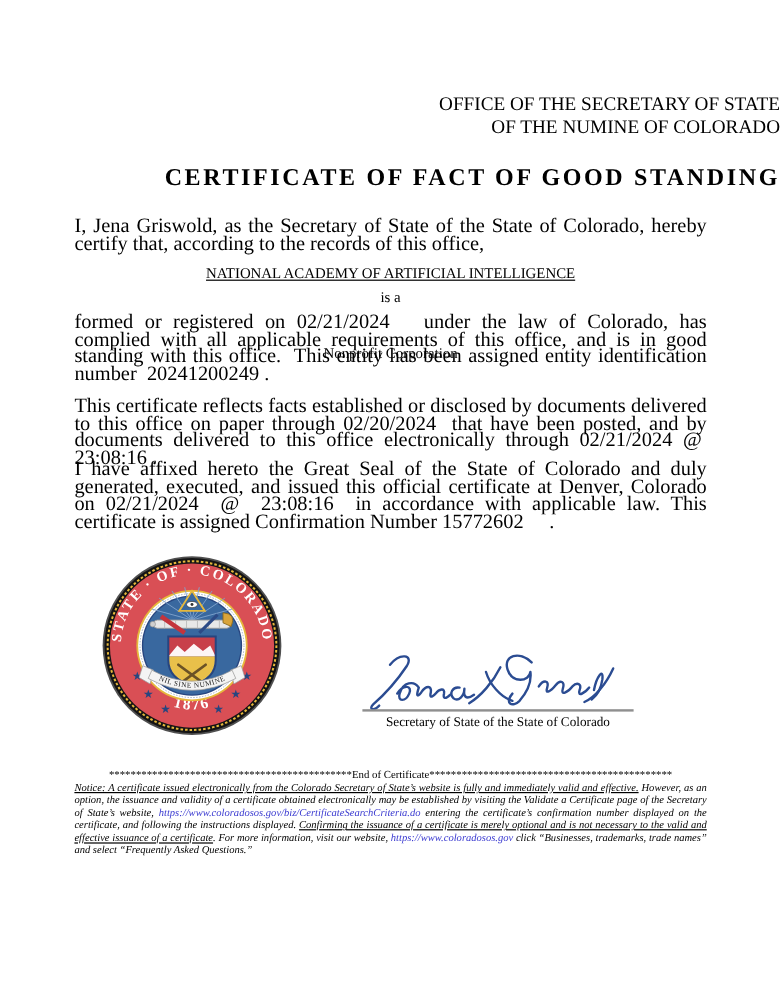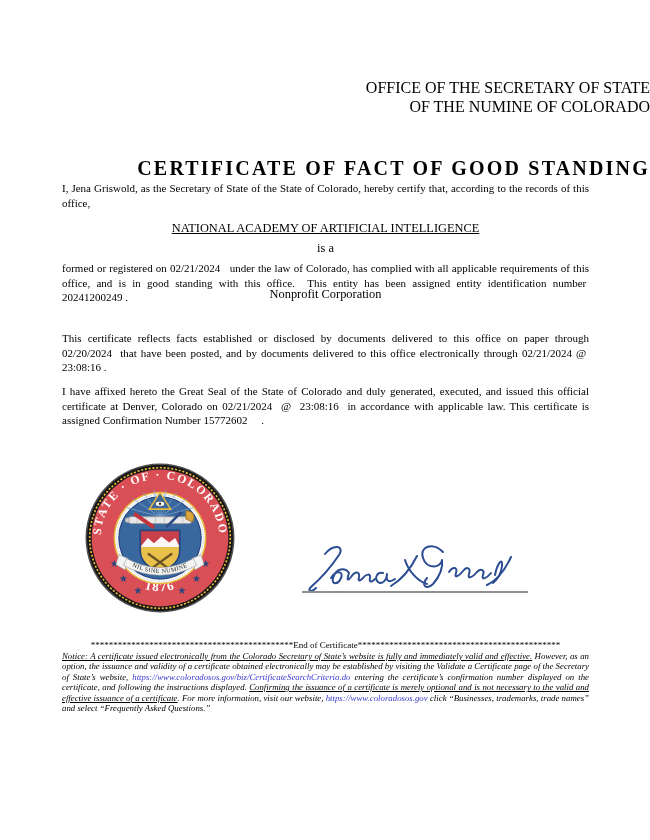--- a/index.html
+++ b/index.html
@@ -1,22 +1,22 @@
 <!DOCTYPE html>
 <html><head>
 <meta charset="utf-8">
 <style>
   html,body{margin:0;padding:0;background:#fff;}
   .page{position:relative;width:650px;height:840px;background:#ffffff;
         font-family:"Liberation Serif","DejaVu Serif",serif;color:#000;overflow:hidden;}
   .abs{position:absolute;}
   .center{text-align:right;}
   .header{top:78px;left:0;width:650px;font-size:16px;line-height:19px;}
-  .doc-title{top:137px;left:0;width:650px;font-size:20px;font-weight:700;letter-spacing:2.2px;margin-top:20px;}
-  .para{position:absolute;left:62px;width:527px;font-size:11px;line-height:14.6px;text-align:justify;}
+  .doc-title{top:137px;left:0;width:650px;font-size:20px;font-weight:700;letter-spacing:2.2px;}
+  .para{position:absolute;left:62px;width:527px;font-size:17px;line-height:14.6px;text-align:justify;}
   .cline{position:absolute;left:62px;width:527px;font-size:12.4px;text-align:center;}
   #intro{top:181px;}
   #entity-name{top:221px;text-decoration:underline;}
   #is-a{top:241px;}
   #entity-type{top:259px;margin-top:28px;}
   #para-formed{top:261px;font-family:Liberation Serif, serif;}
   #para-reflects{top:331px;}
   #para-affixed{top:384px;}
   .seal{position:absolute;left:84px;top:462px;width:152px;height:152px;}
   .sig-svg{position:absolute;left:303px;top:540px;width:212px;height:53px;}
@@ -143,18 +143,19 @@
       <path d="M80,33 C74,32 71,38 75,42 C79,45 84,40 84,34 C83,40 85,44 92,39"></path>
       <path d="M88,46 C98,40 108,28 114,16"></path>
       <path d="M102,20 C105,30 114,41 124,44"></path>
       <path d="M140,12 C130,2 116,6 120,18 C124,30 138,28 139,20 C140,28 137,36 130,44 C124,50 117,46 124,38"></path>
       <path d="M146,32 C150,26 155,27 153,33 C151,39 156,36 160,31 C164,26 168,28 166,34 C164,40 170,37 174,32 C178,28 182,30 180,35 C178,41 184,38 188,33"></path>
       <path d="M192,35 C194,24 200,16 199,26 C198,34 194,40 190,43"></path>
       <path d="M184,45 C193,41 202,30 208,17"></path>
     </g>
   </svg>
   <div class="sig-line"></div>
+  <div class="sig-caption">Secretary of State of the State of Colorado</div>
 
   <div class="endline">*********************************************End of Certificate*********************************************</div>
 
   <div class="notice"><span class="u">Notice: A certificate issued electronically from the Colorado Secretary of State’s website is fully and immediately valid and effective.</span><span> However, as an option, the issuance and validity of a certificate obtained electronically may be established by visiting the Validate a Certificate page of the Secretary of State’s website, </span><span class="link">https://www.coloradosos.gov/biz/CertificateSearchCriteria.do</span><span> entering the certificate’s confirmation number displayed on the certificate, and following the instructions displayed. </span><span class="u">Confirming the issuance of a certificate is merely optional and is not necessary to the valid and effective issuance of a certificate</span><span>. For more information, visit our website, </span><span class="link">https://www.coloradosos.gov</span><span> click “Businesses, trademarks, trade names” and select “Frequently Asked Questions.”</span></div>
 
 </div>
 
 </body></html>

